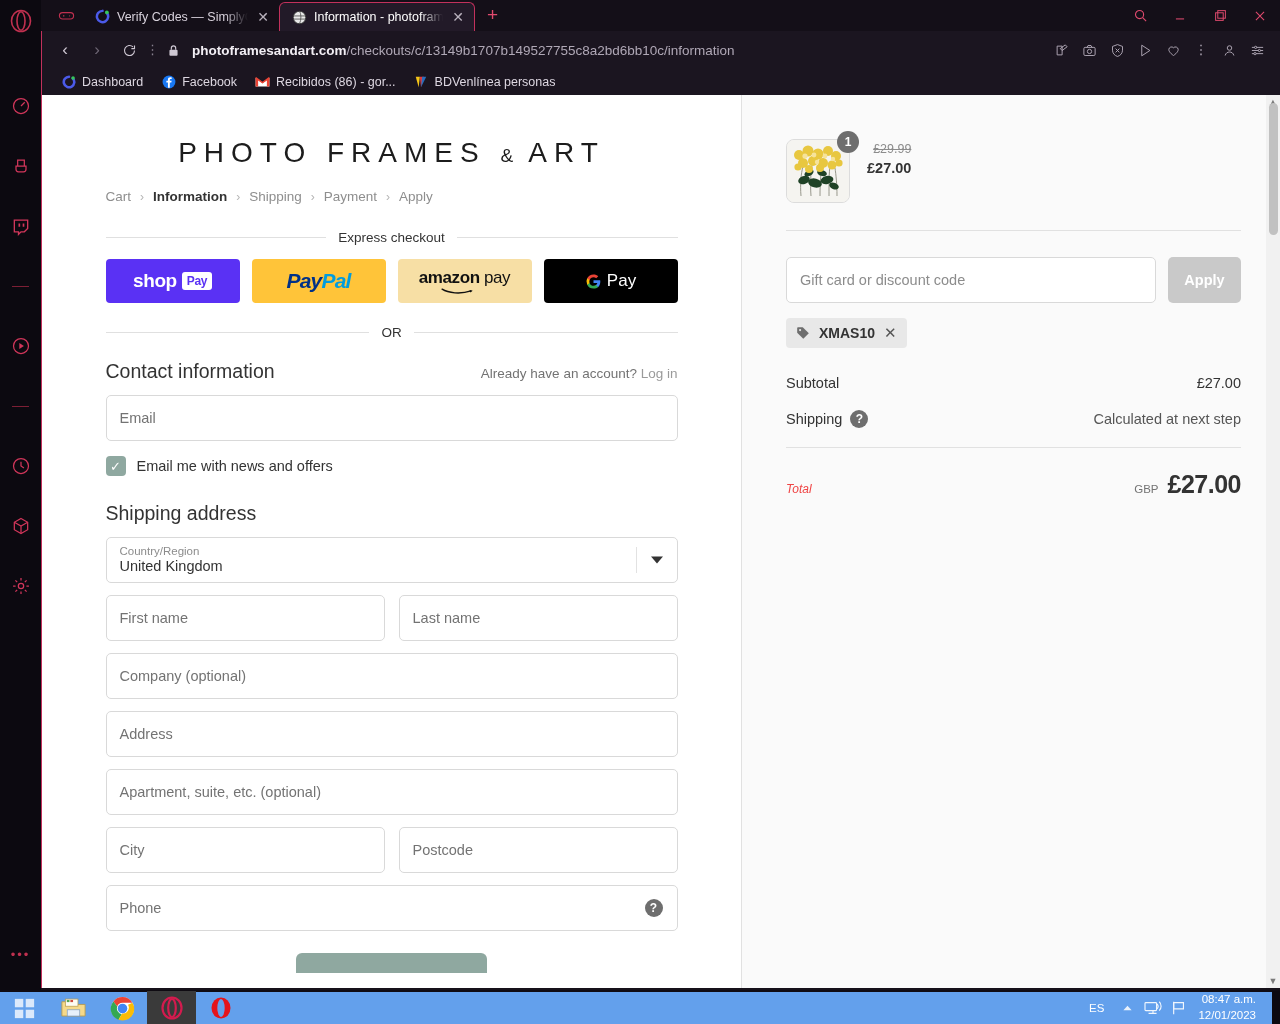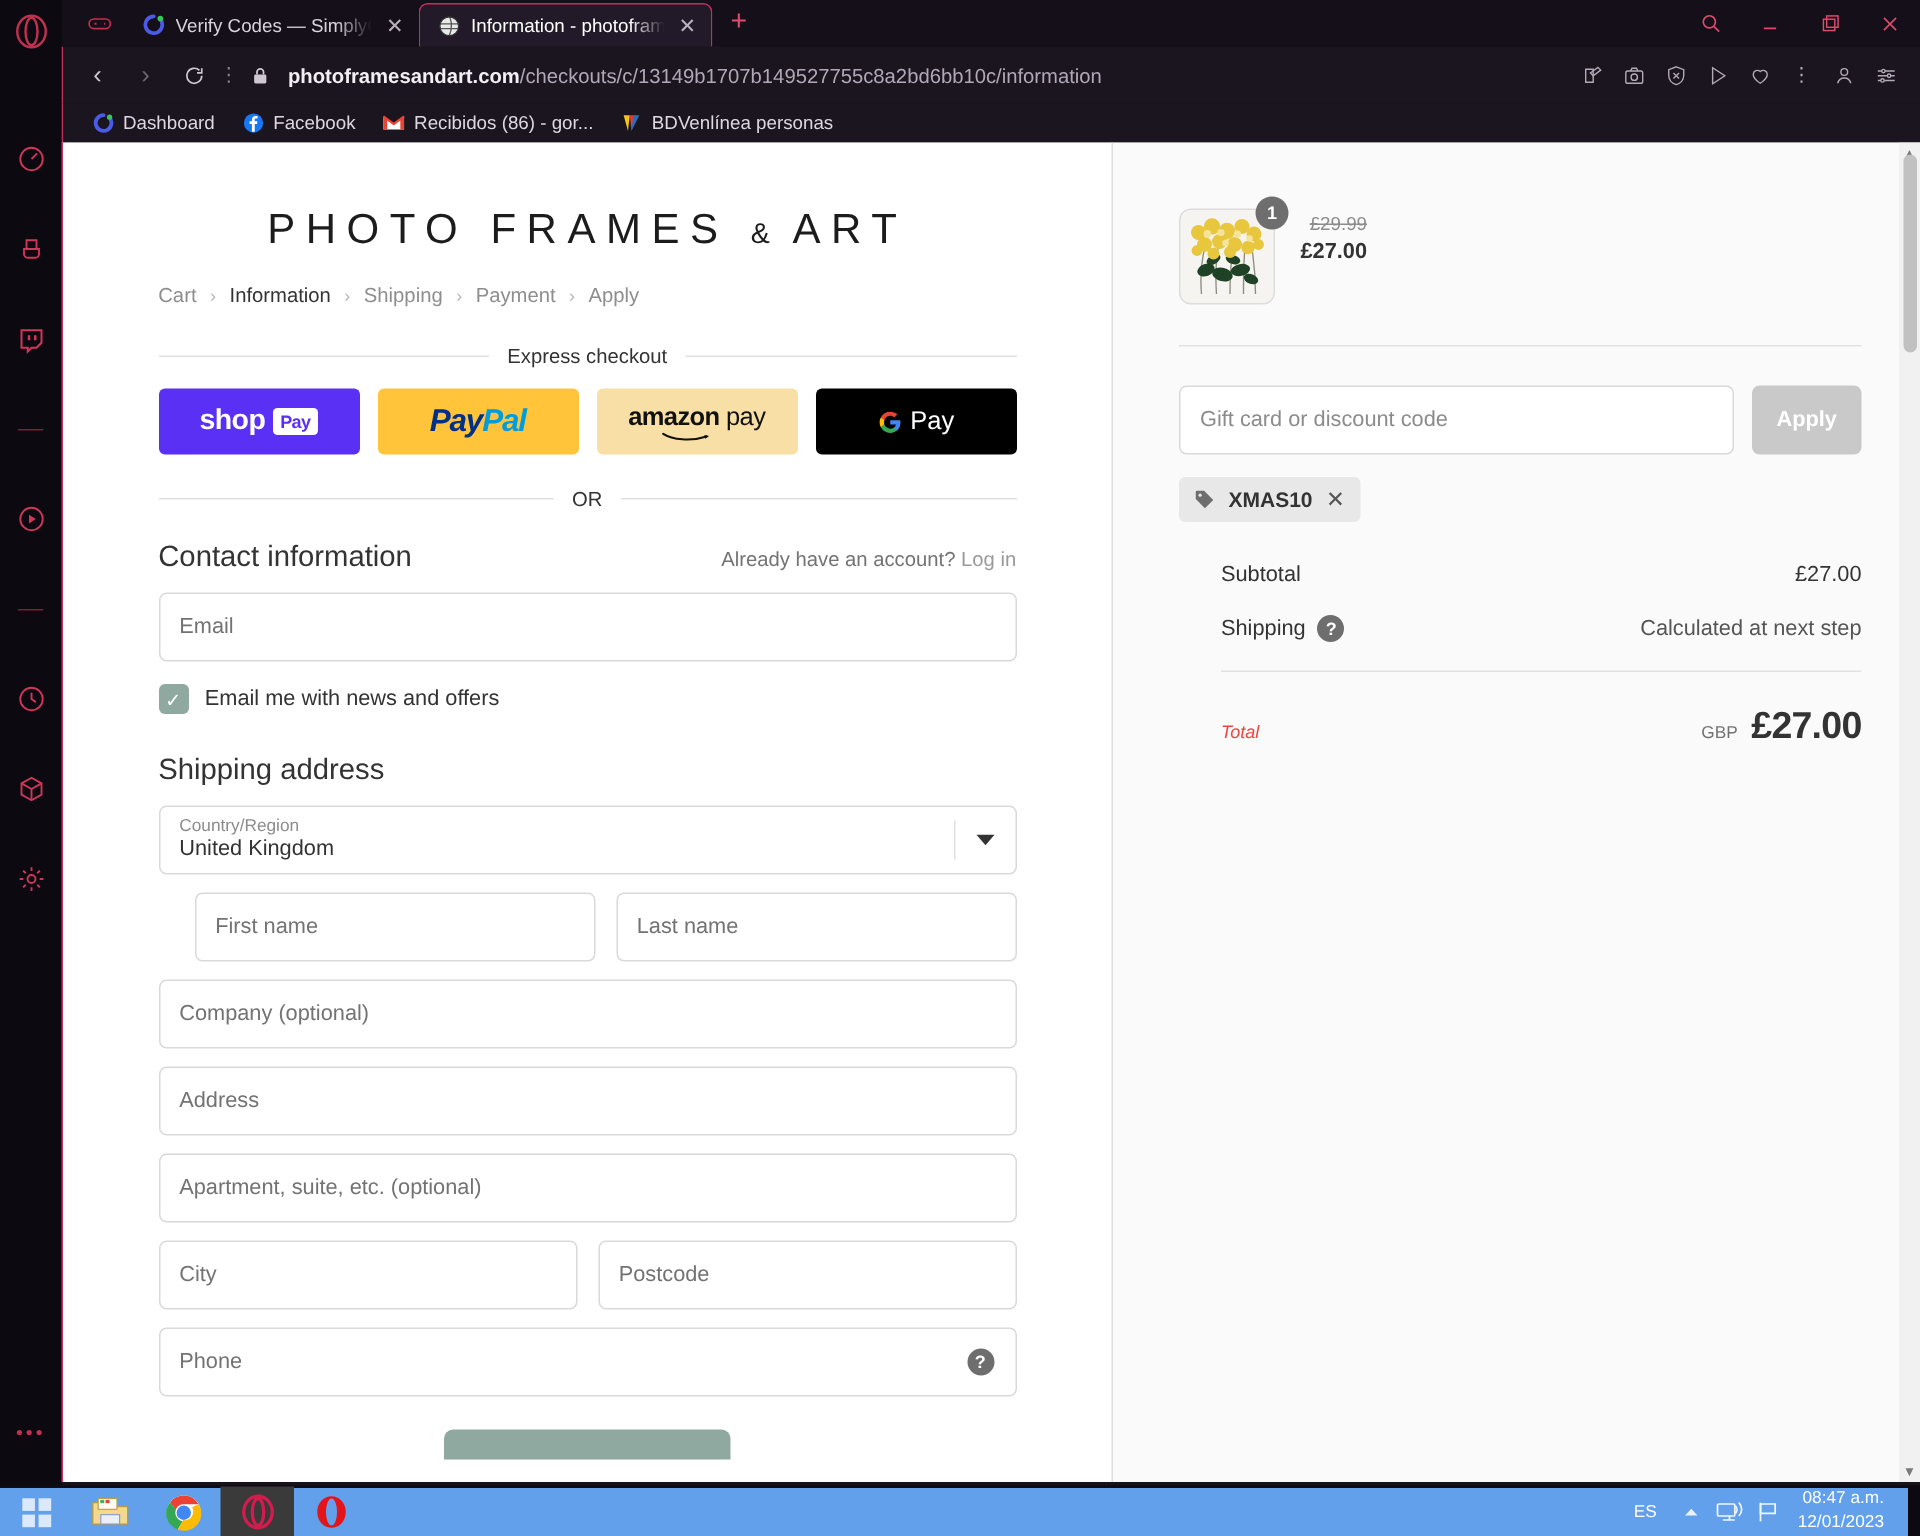--- a/index.html
+++ b/index.html
@@ -93,21 +93,21 @@
 
   
   .lc { width: 572px; margin: 0 auto; padding-top: 42px; }
   .brand {
     text-align: center; font-size: 28px; letter-spacing: 7px; color: #1c1c1c;
     font-weight: 300; font-family: "Liberation Sans", sans-serif;
   }
   .brand .amp { font-size: 19px; letter-spacing: 2px; position: relative; }
   .breadcrumb { margin-top: 20px; display: flex; align-items: center; gap: 9px; font-size: 13.5px; }
   .bc-item { color: #8e8e8e; }
-  .bc-item.current { color: #333; font-weight: 400; }
+  .bc-item.current { color: #333; font-weight: 700; }
   .bc-sep { color: #b5b5b5; font-size: 12px; }
 
   .express { margin-top: 26px; display: flex; align-items: center; gap: 12px; }
   .express .line { flex: 1; height: 1px; background: #e0e0e0; }
   .express .lbl { font-size: 13.5px; color: #333; }
 
   .paybtns { margin-top: 14px; display: flex; gap: 12px; }
   .paybtn { height: 44px; border-radius: 4px; display: flex; align-items: center; justify-content: center; flex: 1; }
   .pb-shop { background: #5a31f4; }
   .pb-paypal { background: #ffc439; }
@@ -194,21 +194,21 @@
     width: 73px; height: 46px; border-radius: 5px; background: #c9c9c9; color: #fff;
     display: flex; align-items: center; justify-content: center; font-size: 14.5px; font-weight: bold;
   }
   .chip {
     margin-top: 15px; display: inline-flex; align-items: center; gap: 9px;
     background: #e8e8e8; border-radius: 4px; padding: 6px 10px;
     font-size: 14px; color: #333; font-weight: 700;
   }
   .chip-x { font-size: 15px; color: #555; font-weight: 400;}
 
-  .totals { margin-top: 27px; margin-left: 28px; }
+  .totals { margin-top: 27px; }
   .trow { display: flex; justify-content: space-between; align-items: center; margin-bottom: 19px; }
   .tlabel { font-size: 14.5px; color: #333; display:flex; align-items:center; gap:8px;}
   .tval { font-size: 14.5px; color: #333; }
   .tval.muted { color: #555; }
   .tot-rule { height: 1px; background: #e1e1e1; margin: 8px 0 22px;}
   .trow.grand { align-items: baseline; }
   .grand-label { font-size: 12px; color: #ef4444; font-style: italic; }
   .grand-val { display: flex; align-items: baseline; gap: 9px; }
   .cur { font-size: 11.5px; color: #737373; }
   .amount { font-size: 25px; color: #333; font-weight: 700; letter-spacing:-0.5px;}
@@ -549,21 +549,21 @@
           </div>
 
           <div class="field select">
             <div class="lab">Country/Region</div>
             <div class="val">United Kingdom</div>
             <div class="sel-divider"></div>
             <div class="caret"></div>
           </div>
 
           <div class="row2" style="margin-top:12px;">
-            <div class="field" style="margin-top:0;margin-left:24px;">
+            <div class="field" style="margin-top:0;">
               <span>First name</span>
             </div>
             <div class="field" style="margin-top:0;">
               <span>Last name</span>
             </div>
           </div>
 
           <div class="field">
             <span>Company (optional)</span>
           </div>

